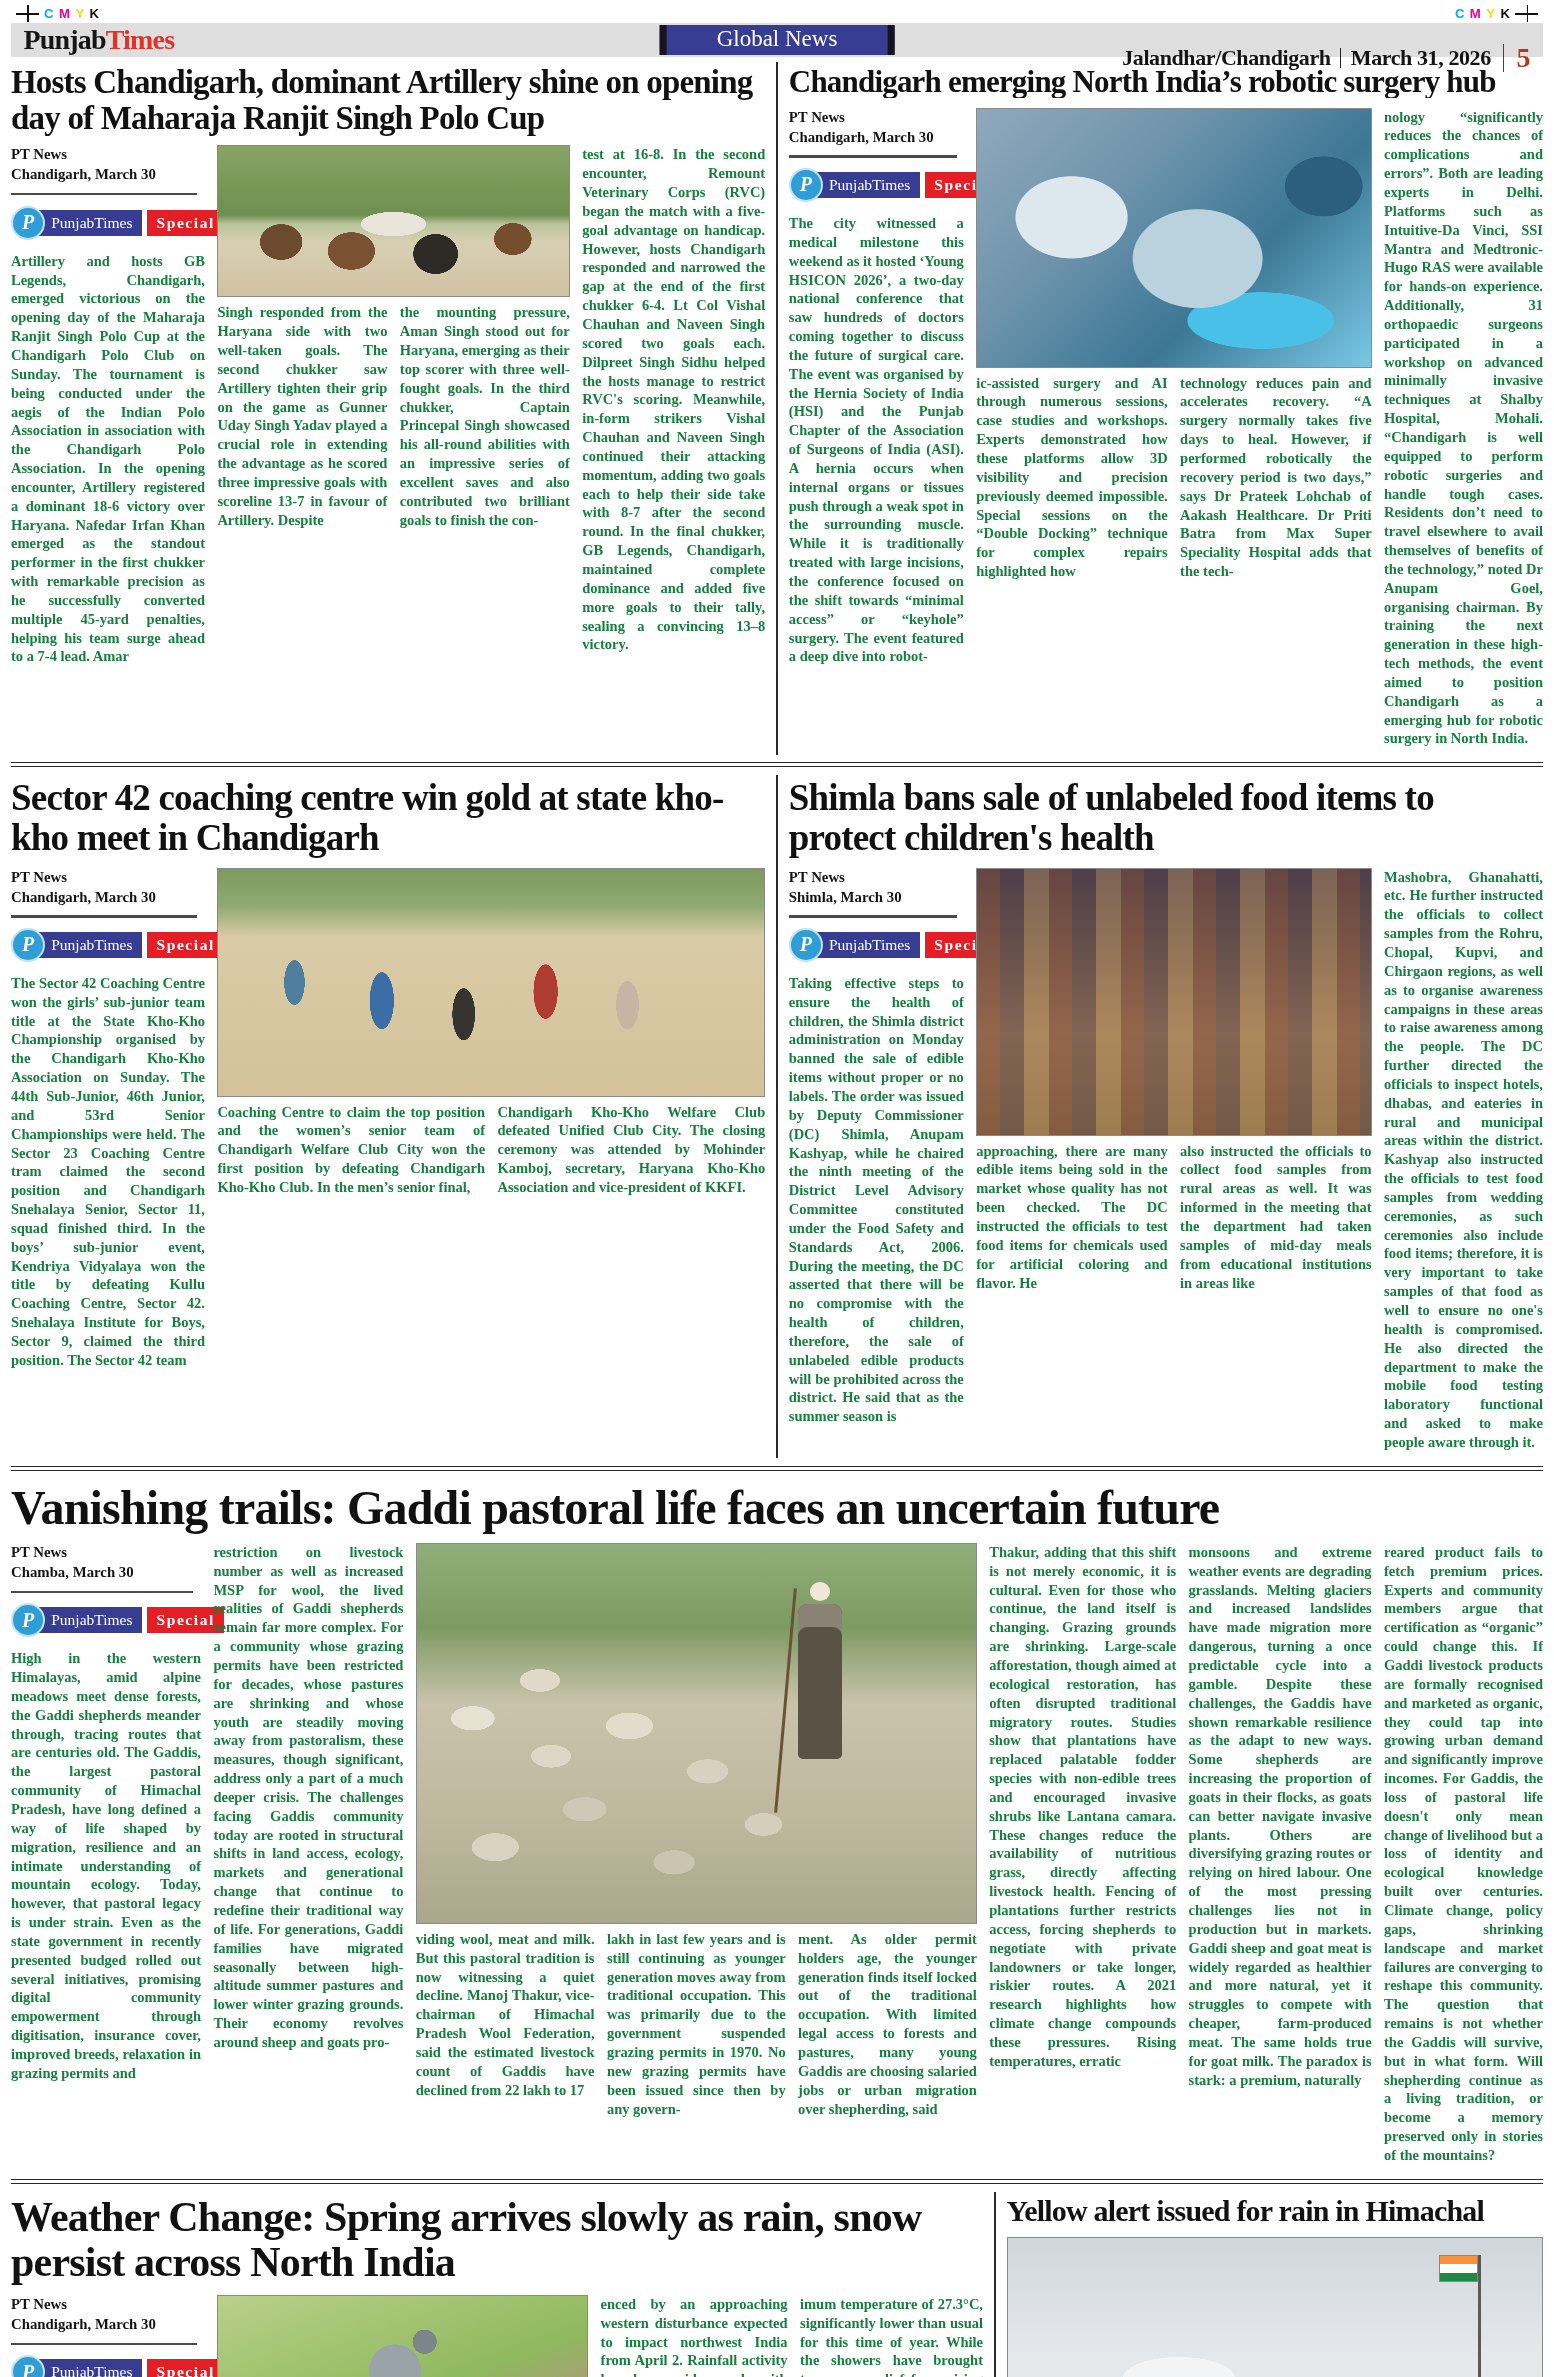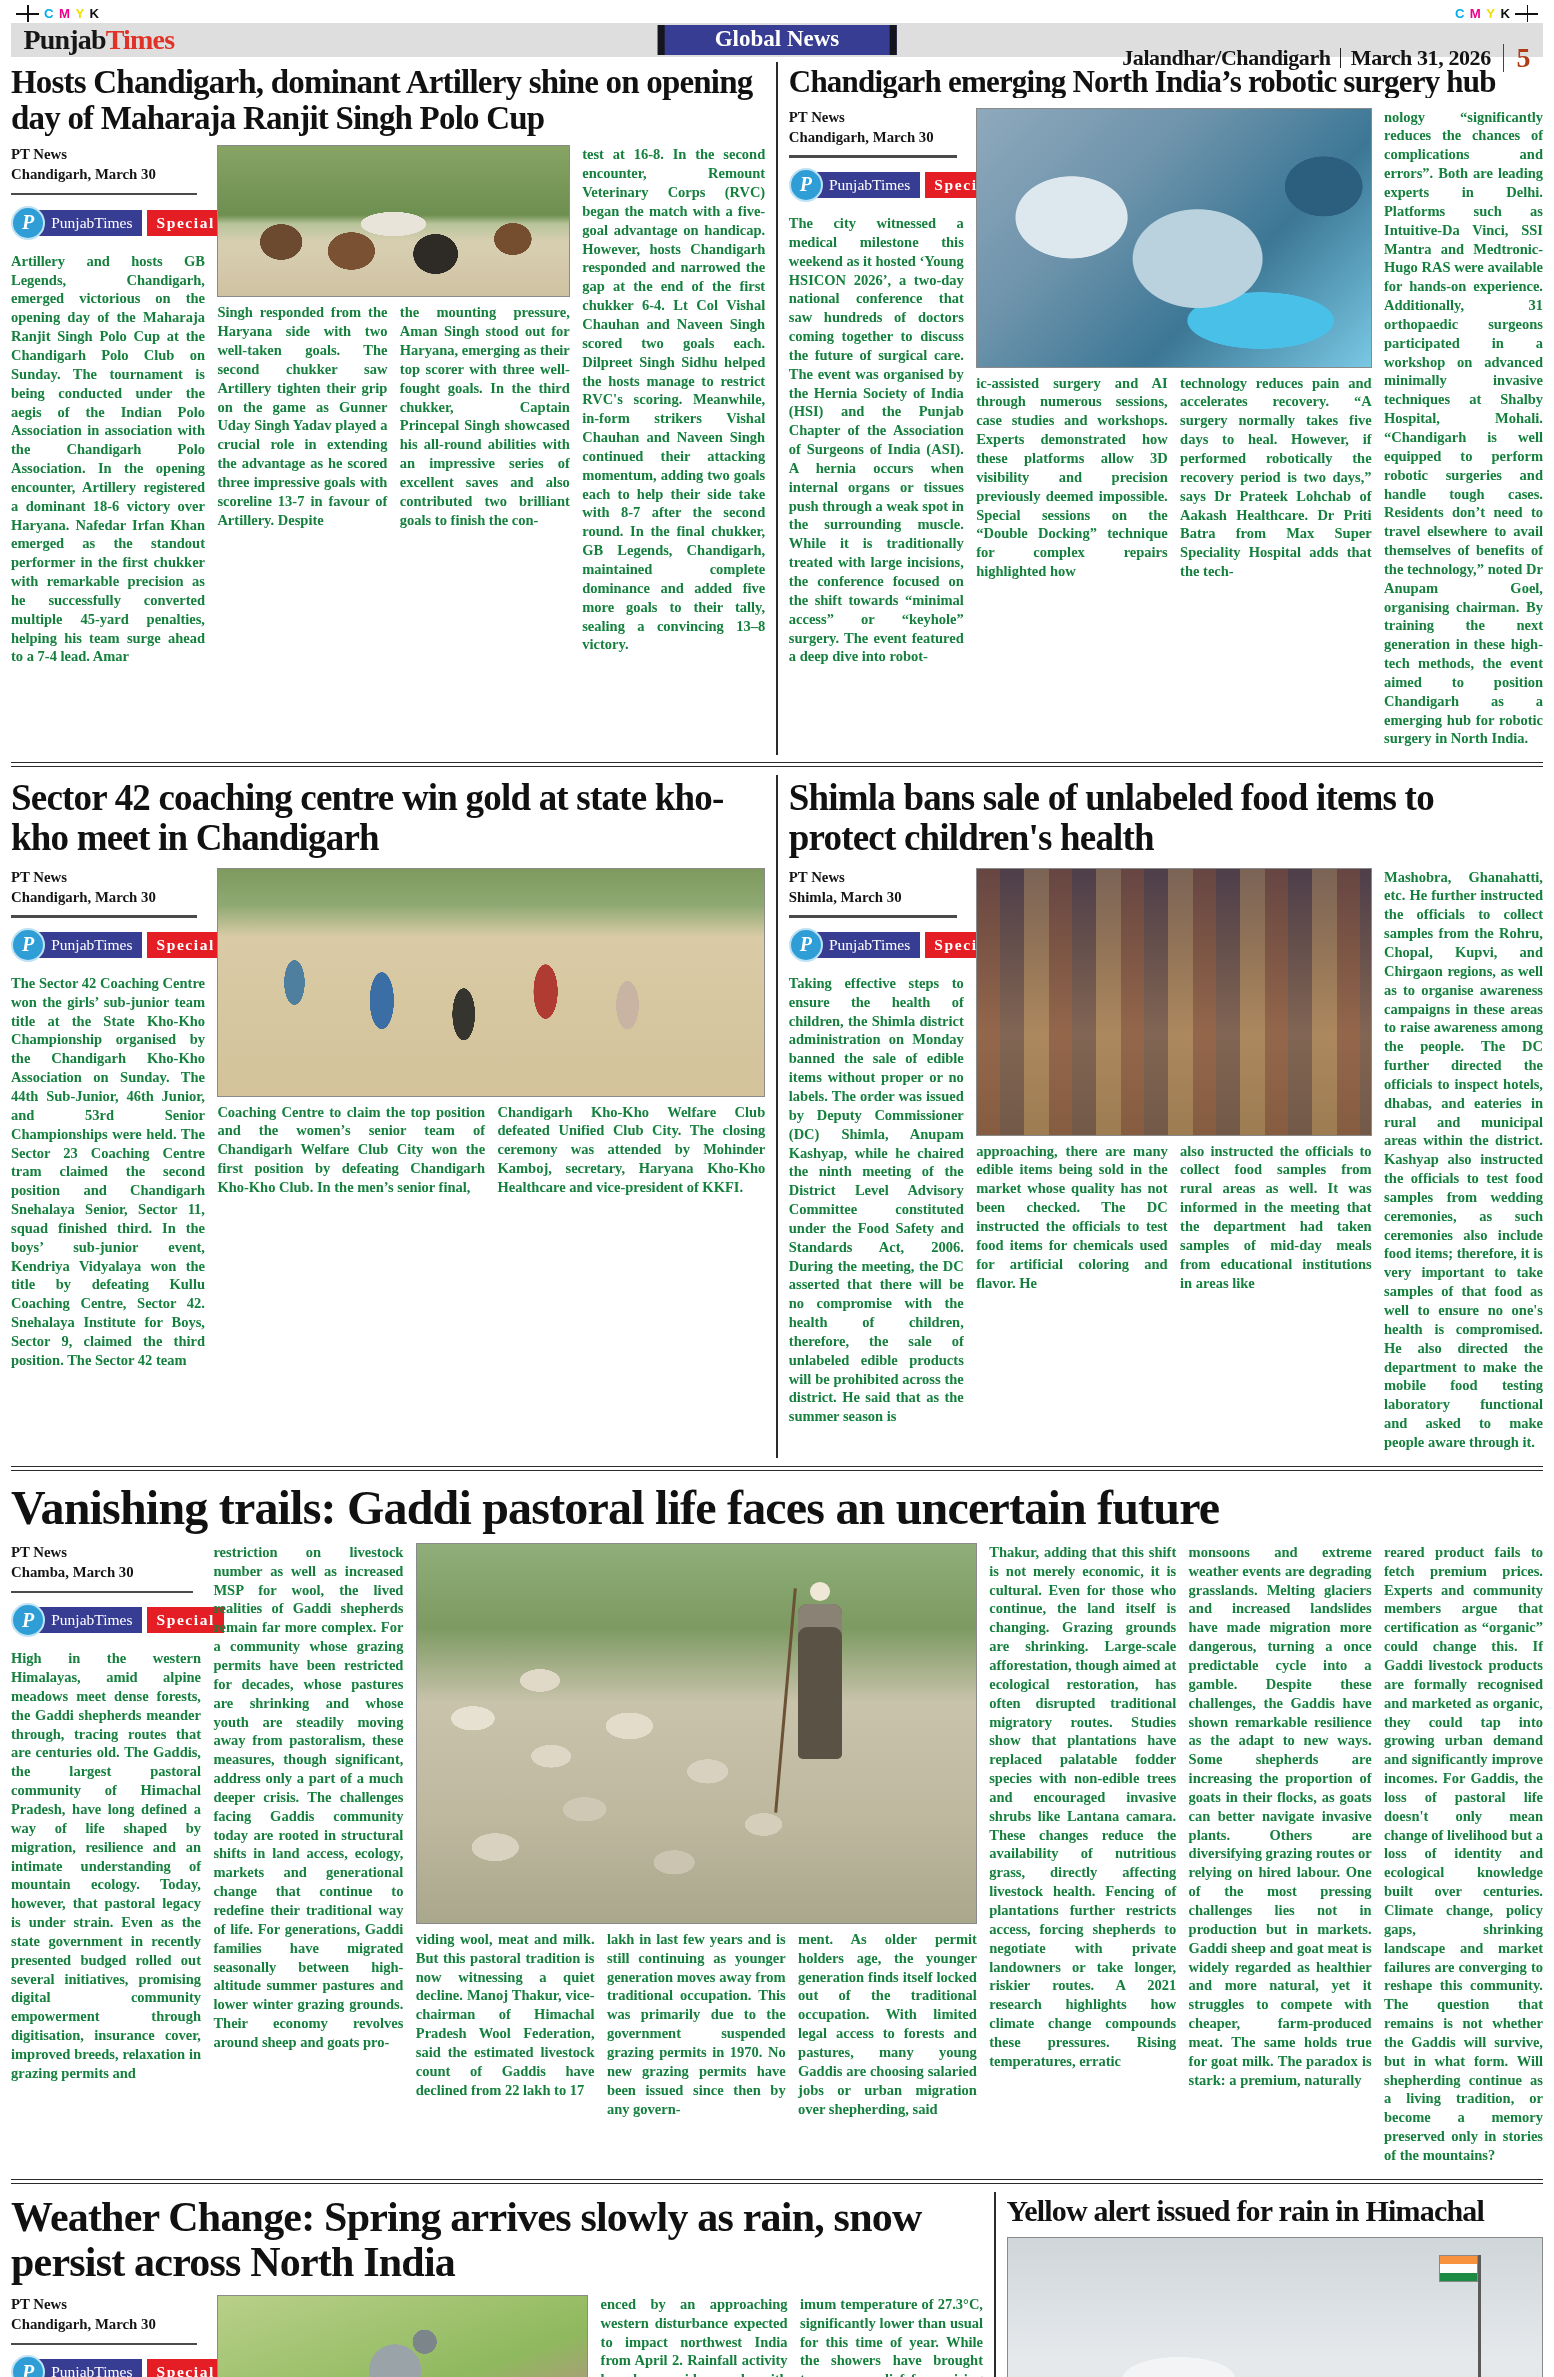--- a/index.html
+++ b/index.html
@@ -11,21 +11,21 @@
   .mark-group{display:flex;align-items:center;gap:5.4px;font-family:"Liberation Sans",sans-serif;font-weight:bold;font-size:13.2px;}
   .reg{width:23px;height:17px;position:relative;}
   .reg:before{content:"";position:absolute;left:0;right:0;top:50%;height:1.6px;background:#111;}
   .reg:after{content:"";position:absolute;top:0;bottom:0;left:50%;width:1.6px;background:#111;}
   .c-c{color:#00aeef}.c-m{color:#ec008c}.c-y{color:#f2de00}.c-k{color:#111}
 
   
   .masthead{position:relative;height:34px;background:#dedede;display:flex;align-items:center;padding:0 12.4px;box-sizing:border-box;margin-bottom:4.7px;}
   .brand{font-weight:bold;font-size:28px;letter-spacing:-0.8px;}
   .brand .bp{color:#161616}.brand .bt{color:#e03226}
-  .section-box{position:absolute;left:50%;transform:translateX(-50%);background:#383d94;color:#fff;font-weight:bold;font-size:23px;padding:0.8px 50px 3.1px 50px;border-left:7.8px solid #15161d;border-right:7.8px solid #15161d;line-height:1.1;}
+  .section-box{position:absolute;left:50%;transform:translateX(-50%);background:#383d94;color:#fff;font-weight:normal;font-size:23px;padding:0.8px 50px 3.1px 50px;border-left:7.8px solid #15161d;border-right:7.8px solid #15161d;line-height:1.1;}
   .head-right{margin-left:auto;display:flex;align-items:center;margin-top:36px;}
   .edition{font-weight:bold;font-size:22px;letter-spacing:-0.4px;}
   .ed-sep{display:inline-block;width:1.6px;height:20px;background:#222;margin:0 9.3px;vertical-align:-3.1px;}
   .pageno{color:#b23b17;font-weight:bold;font-size:28px;margin-left:12.4px;padding-left:12.4px;border-left:1.6px solid #444;line-height:1;}
 
   
   .hr-double{border-top:1.6px solid #2b2b2b;border-bottom:1.6px solid #2b2b2b;height:3.1px;margin:7.8px 0;}
   .vsep{width:1.6px;background:#2b2b2b;flex:0 0 1.6px;}
 
   
@@ -234,21 +234,21 @@
             <span class="badge-logo">P</span>
             <span class="badge-brand">PunjabTimes</span>
             <span class="badge-special">Special</span>
           </div>
           <p class="txt">The Sector 42 Coaching Centre won the girls’ sub-junior team title at the State Kho-Kho Championship organised by the Chandigarh Kho-Kho Association on Sunday. The 44th Sub-Junior, 46th Junior, and 53rd Senior Championships were held. The Sector 23 Coaching Centre tram claimed the second position and Chandigarh Snehalaya Senior, Sector 11, squad finished third. In the boys’ sub-junior event, Kendriya Vidyalaya won the title by defeating Kullu Coaching Centre, Sector 42. Snehalaya Institute for Boys, Sector 9, claimed the third position. The Sector 42 team</p>
         </div>
         <div class="wmid">
           <div class="photo photo-khokho"></div>
           <div class="subcols">
             <p class="txt">Coaching Centre to claim the top position and the women’s senior team of Chandigarh Welfare Club City won the first position by defeating Chandigarh Kho-Kho Club. In the men’s senior final,</p>
-            <p class="txt">Chandigarh Kho-Kho Welfare Club defeated Unified Club City. The closing ceremony was attended by Mohinder Kamboj, secretary, Haryana Kho-Kho Healthcare and vice-president of KKFI.</p>
+            <p class="txt">Chandigarh Kho-Kho Welfare Club defeated Unified Club City. The closing ceremony was attended by Mohinder Kamboj, secretary, Haryana Kho-Kho Association and vice-president of KKFI.</p>
           </div>
         </div>
       </div>
     </article>
 
     <div class="vsep"></div>
 
     <article class="half-r">
       <h1 class="headline h-47">Shimla bans sale of unlabeled food items to protect children's health</h1>
       <div class="cols">

